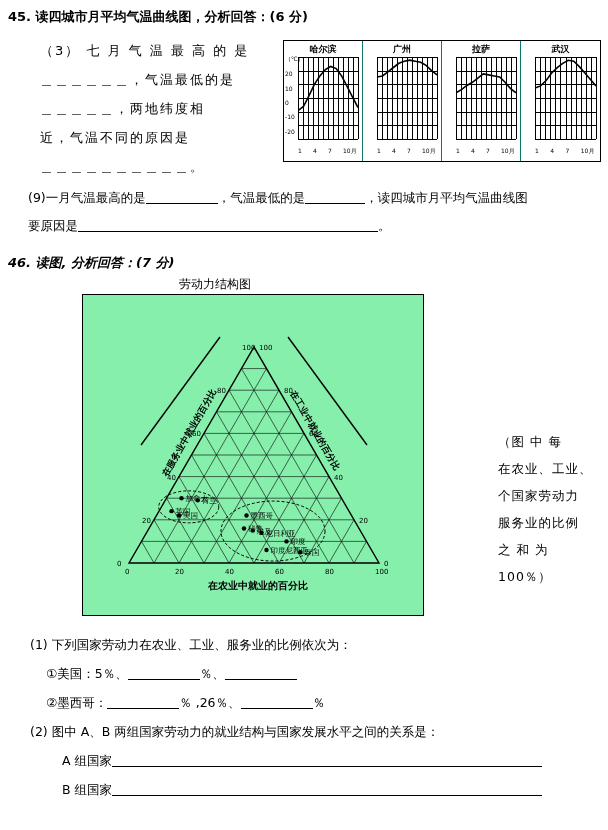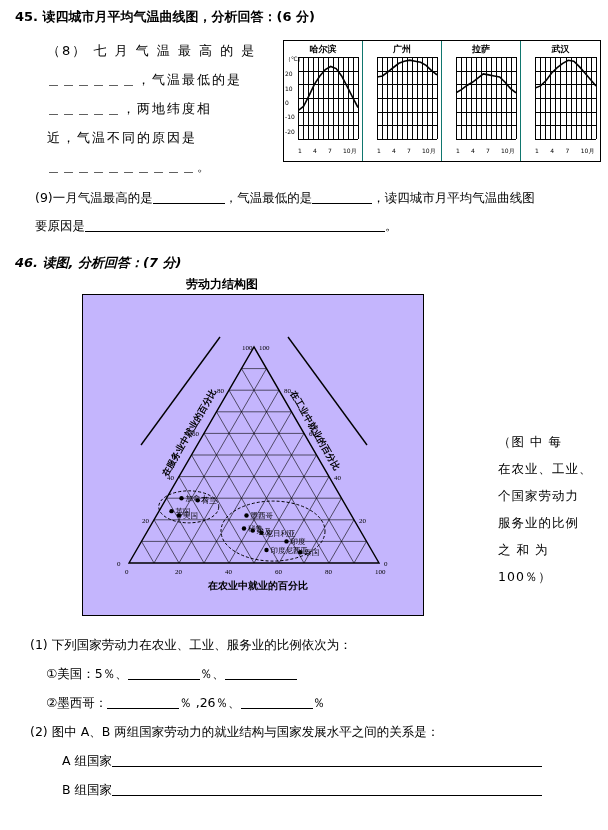--- a/index.html
+++ b/index.html
@@ -9,21 +9,21 @@
     font-family:"DejaVu Sans","Liberation Sans",sans-serif;
     color:#000;
     position:relative;
     overflow:hidden;
     font-size:12px;
   }
   .page{position:relative;width:608px;height:830px;}
 
   
   .qnum{font-weight:bold;font-size:13px;}
-  .blk{position:absolute;margin-left:7px;}
+  .blk{position:absolute;}
   .u{display:inline-block;border-bottom:1px solid #000;height:13px;vertical-align:-2px;}
 
   
   #q45-title{left:8px;top:8px;}
   #q45-1-lines{left:40px;top:36px;width:230px;line-height:29px;font-size:13px;letter-spacing:2px;}
   #q45-1-lines .row{white-space:nowrap;}
   #q45-2{left:28px;top:184px;width:560px;font-size:12.5px;line-height:28px;}
 
   
   #charts{position:absolute;left:283px;top:40px;width:316px;height:120px;border:1px solid #000;background:#fff;}
@@ -35,38 +35,38 @@
   .grid .h{position:absolute;left:0;right:0;height:0;border-top:1px solid #000;}
   .grid .v{position:absolute;top:0;bottom:0;width:0;border-left:1px solid #000;}
   .curve{position:absolute;inset:0;}
   .yunit{position:absolute;left:1px;top:14px;font-size:6px;line-height:7px;}
   .ylab{position:absolute;left:1px;font-size:6px;line-height:6px;}
   .xlabs{position:absolute;left:14px;right:4px;bottom:4px;height:10px;}
   .xlabs span{position:absolute;font-size:6px;}
 
   
   #q46-title{left:8px;top:254px;font-style:italic;}
-  #tri-title{left:0;top:276px;width:430px;text-align:center;font-size:12px;font-weight:bold;}
-  #tri-box{position:absolute;left:82px;top:294px;width:340px;height:320px;border:1px solid #000;background:#c4b5fd;font-family:Liberation Serif, serif;}
+  #tri-title{left:0;top:276px;width:430px;text-align:center;font-size:12px;font-weight:normal;}
+  #tri-box{position:absolute;left:82px;top:294px;width:340px;height:320px;border:1px solid #000;background:#86efac;}
   #tri-svg{position:absolute;left:0;top:0;}
   #side-note{position:absolute;left:498px;top:428px;width:104px;font-size:12.5px;line-height:27px;letter-spacing:1px;}
 
   #q46-qs{position:absolute;left:30px;top:630px;width:560px;font-size:12.5px;line-height:29px;}
   #q46-qs .indent{padding-left:16px;}
   #q46-qs .indent2{padding-left:32px;}
 </style>
 </head>
 <body>
 
 <div class="page">
 
   <div class="blk qnum" id="q45-title">45. 读四城市月平均气温曲线图，分析回答：(6 分)</div>
 
   <div class="blk" id="q45-1-lines">
-    <div class="row">（8） 七 月 气 温 最 高 的 是</div>
+    <div class="row">（3） 七 月 气 温 最 高 的 是</div>
     <div class="row">＿＿＿＿＿＿，气温最低的是</div>
     <div class="row">＿＿＿＿＿，两地纬度相</div>
     <div class="row">近，气温不同的原因是</div>
     <div class="row">＿＿＿＿＿＿＿＿＿＿。</div>
   </div>
 
   <div id="charts">
     <div class="chart" id="chart0" style="left: 0px; width: 79px;">
       <div class="ctitle">哈尔滨</div>
       <div class="yunit">（℃）</div>

